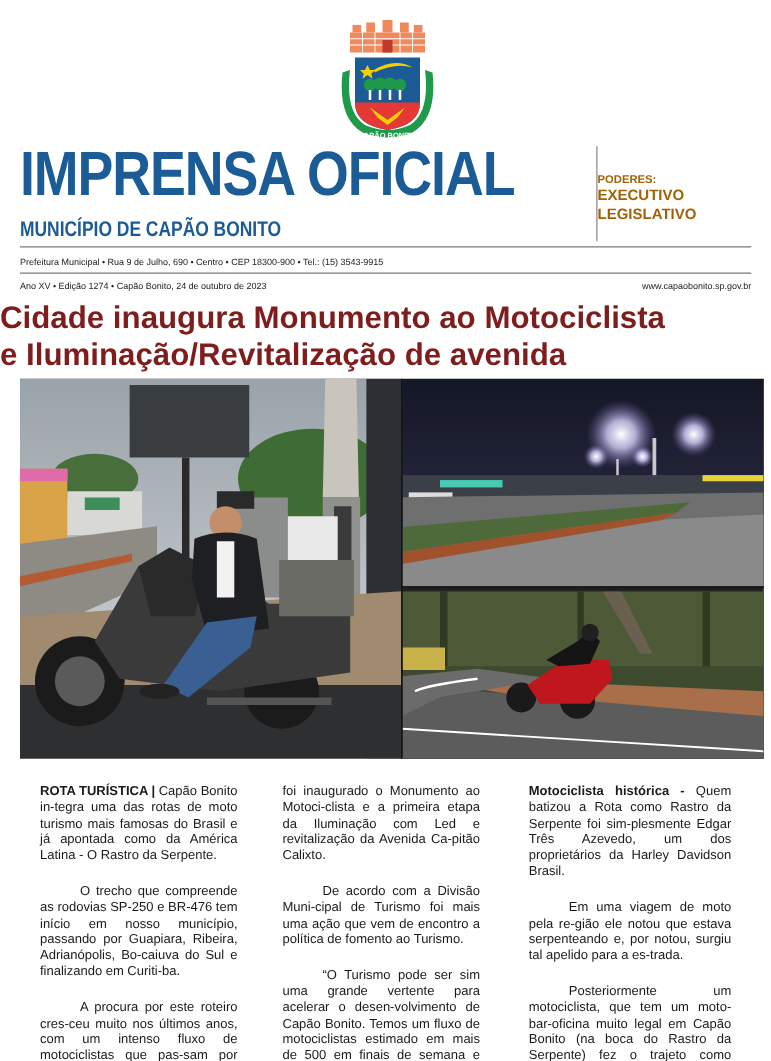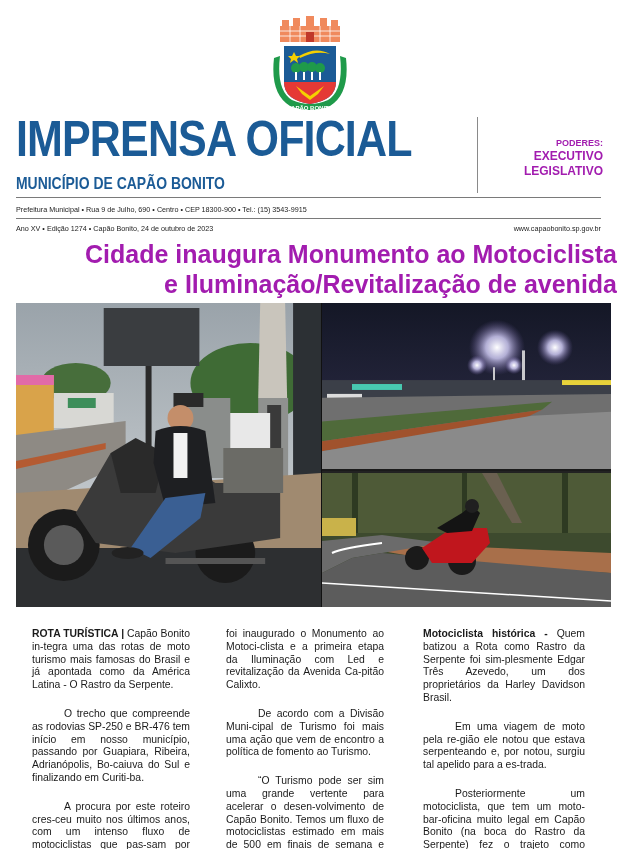--- a/index.html
+++ b/index.html
@@ -17,35 +17,35 @@
     white-space: nowrap;
   }
   .title-sub {
     position: absolute; left: 16px; top: 175px;
     font-weight: 700; font-size: 17px; line-height: 18px; color: #1b5b96;
     transform: scaleX(0.82); transform-origin: left top; white-space: nowrap;
   }
   .vdivider { position: absolute; left: 477px; top: 117px; width: 1px; height: 76px; background: #8a8a8a; }
   .poderes {
     position: absolute; left: 478px; width: 125px; top: 137px;
-    text-align: right; color: #a21caf; font-weight: 700;
+    text-align: left; color: #a16207; font-weight: 700;
   }
   .poderes .lbl { font-size: 9px; line-height: 12px; }
   .poderes .pw { font-size: 12px; line-height: 15px; }
 
   .rule1 { position: absolute; left: 16px; right: 16px; top: 197px; height: 1px; background: #7a7a7a; }
   .addr { position: absolute; left: 16px; top: 205px; font-size: 7.2px; line-height: 10px; color: #222; white-space: nowrap; }
   .rule2 { position: absolute; left: 16px; right: 16px; top: 218px; height: 1px; background: #7a7a7a; }
   .edition { position: absolute; left: 16px; top: 224px; font-size: 7.2px; line-height: 10px; color: #222; white-space: nowrap; }
   .site { position: absolute; right: 16px; top: 224px; font-size: 7.2px; line-height: 10px; color: #222; white-space: nowrap; }
 
   
   .headline {
     position: absolute; left: 0; width: 617px; top: 239px;
-    text-align: right; font-weight: 700; font-size: 25px; line-height: 30px; color: #a21caf;
+    text-align: left; font-weight: 700; font-size: 25px; line-height: 30px; color: #7f1d1d;
   }
 
   
   .photos { position: absolute; left: 16px; top: 303px; width: 595px; height: 304px; background: #222; }
   .photo { position: absolute; overflow: hidden; }
   .ph-main { left: 0; top: 0; width: 306px; height: 304px; border-right: 1px solid #111; }
   .ph-night { left: 306px; top: 0; width: 289px; height: 168px; border-bottom: 2px solid #1a1a1a; }
   .ph-curve { left: 306px; top: 170px; width: 289px; height: 134px; }
   .photo svg { display: block; width: 100%; height: 100%; }
 

